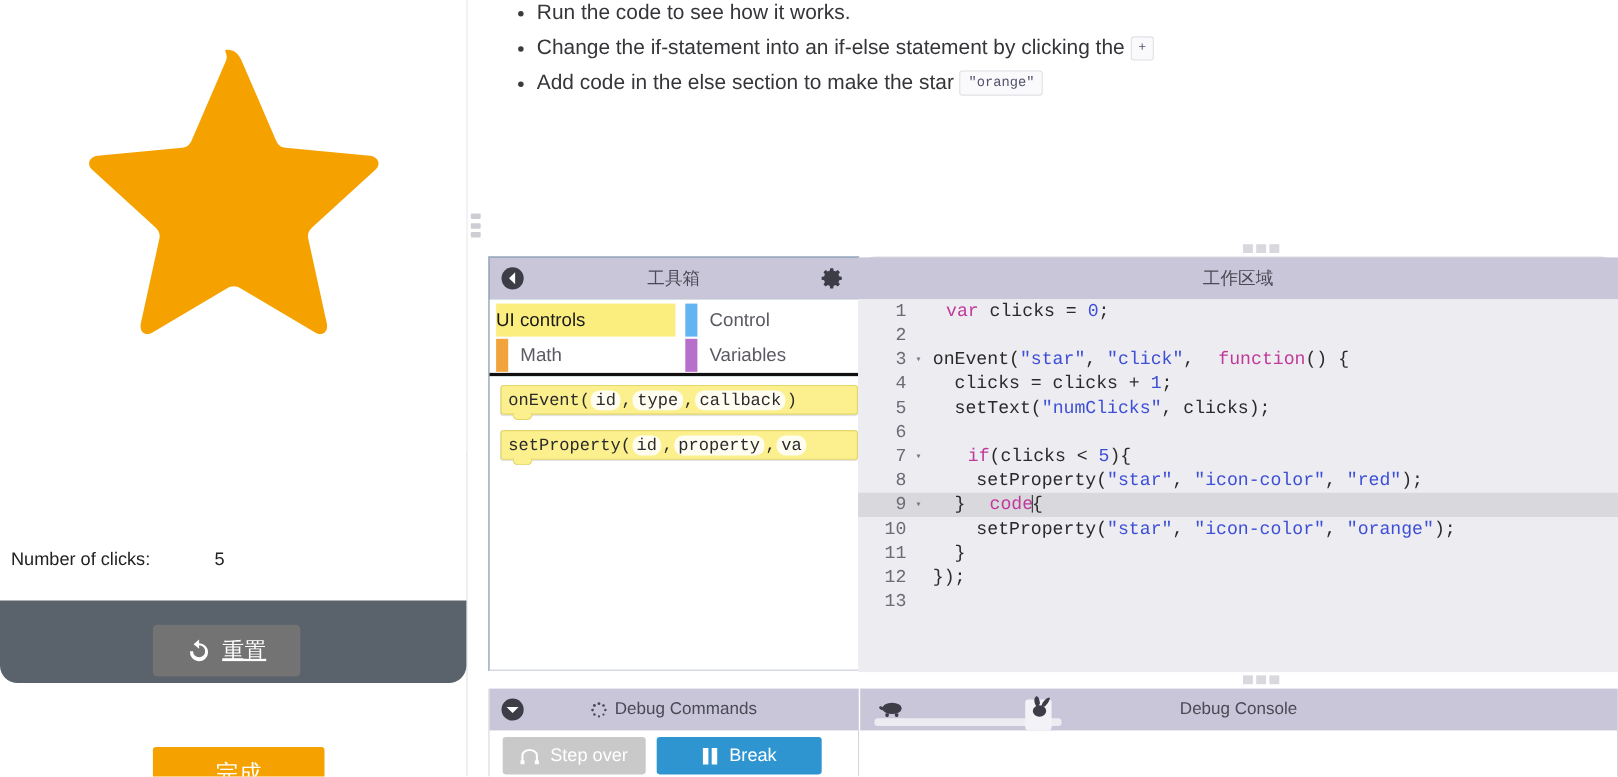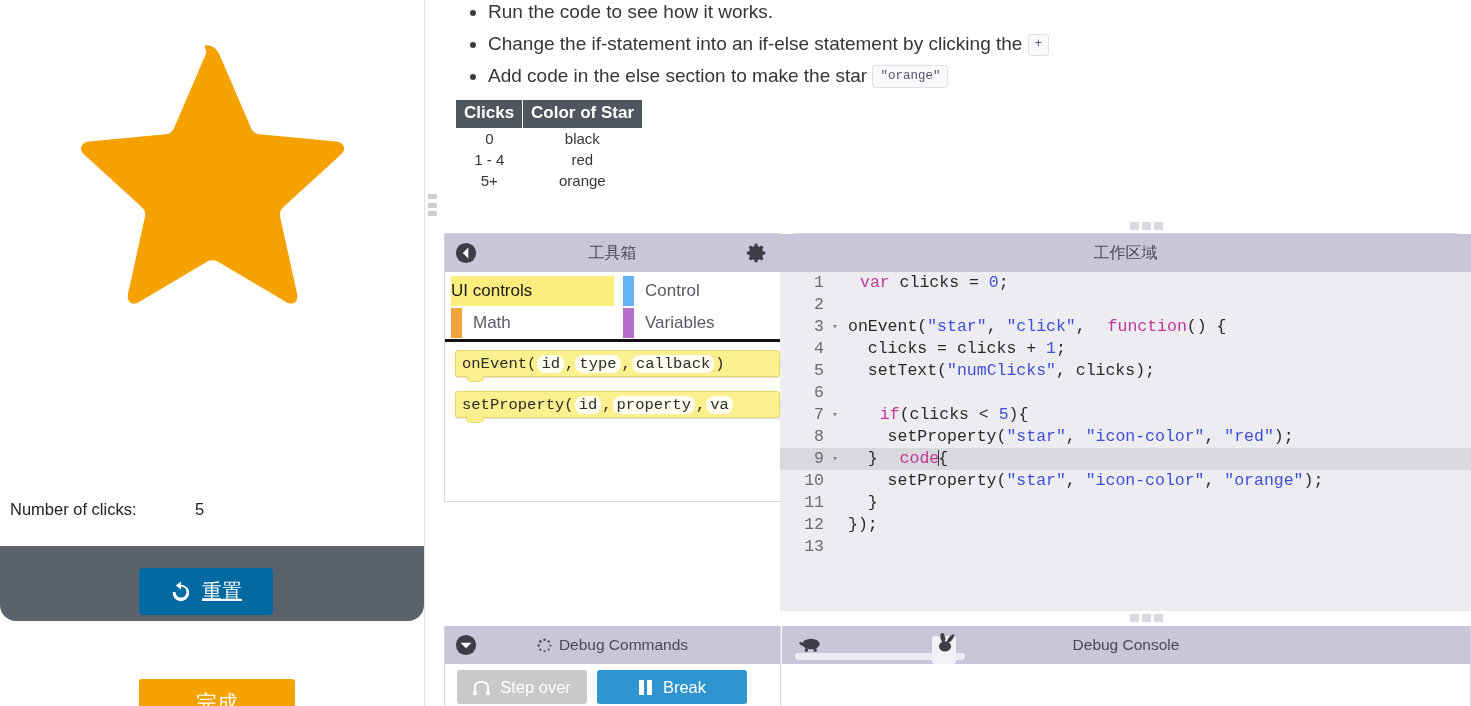--- a/index.html
+++ b/index.html
@@ -40,21 +40,21 @@
   #reset-bar {
     position: absolute; left: 0; top: 546px;
     width: 424px; height: 75px;
     background: #5a636c;
     border-bottom-left-radius: 16px;
     border-bottom-right-radius: 16px;
   }
   #reset-button {
     position: absolute; left: 139px; top: 22px;
     width: 134px; height: 47px;
-    background: #0369a1;
+    background: #737373;
     border: none; border-radius: 4px;
     color: #ffffff; font-size: 20px;
     display: flex; align-items: center; justify-content: center;
     gap: 10px; cursor: pointer;
     font-family: "Liberation Sans", sans-serif;
   }
   #reset-label { text-decoration: underline; }
   #finish-button {
     position: absolute; left: 139px; top: 639px;
     width: 156px; height: 48px;
@@ -146,21 +146,21 @@
     position: absolute; left: 690px; top: 398px;
     width: 34px; height: 8px;
     display: flex; gap: 3px;
     cursor: row-resize;
   }
   #drag-dots-bottom span { display:block; width: 9px; height: 8px; background: #d8d8de; }
 
   
   #toolbox {
     position: absolute; left: 4px; top: 17px;
-    width: 337px; height: 269px;
+    width: 337px; height: 377px;
     background: #0c4a6e;
     border: 1px solid #d6d6e0;
   }
   #toolbox-header {
     position: relative;
     height: 38px; width: 100%;
     background: #c9c6da;
     display: flex; align-items: center; justify-content: center;
   }
   #toolbox-title { font-size: 16px; color: #4a4a55; }
@@ -395,42 +395,20 @@
     <span></span>
   </div>
 
   <div id="instructions">
     <ul id="instr-list">
       <li><span>Run the code to see how it works.</span></li>
       <li><span>Change the if-statement into an if-else statement by clicking the</span> <span class="inline-code code-plus">+</span></li>
       <li><span>Add code in the else section to make the star</span> <span class="inline-code code-orange">"orange"</span></li>
     </ul>
 
-    <table id="color-table">
-      <thead>
-        <tr>
-          <th>Clicks</th>
-          <th>Color of Star</th>
-        </tr>
-      </thead>
-      <tbody>
-        <tr>
-          <td>0</td>
-          <td>black</td>
-        </tr>
-        <tr>
-          <td>1 - 4</td>
-          <td>red</td>
-        </tr>
-        <tr>
-          <td>5+</td>
-          <td>orange</td>
-        </tr>
-      </tbody>
-    </table>
   </div>
 
   <div id="ide">
 
     <div id="drag-dots-top">
       <span></span>
       <span></span>
       <span></span>
     </div>
 

